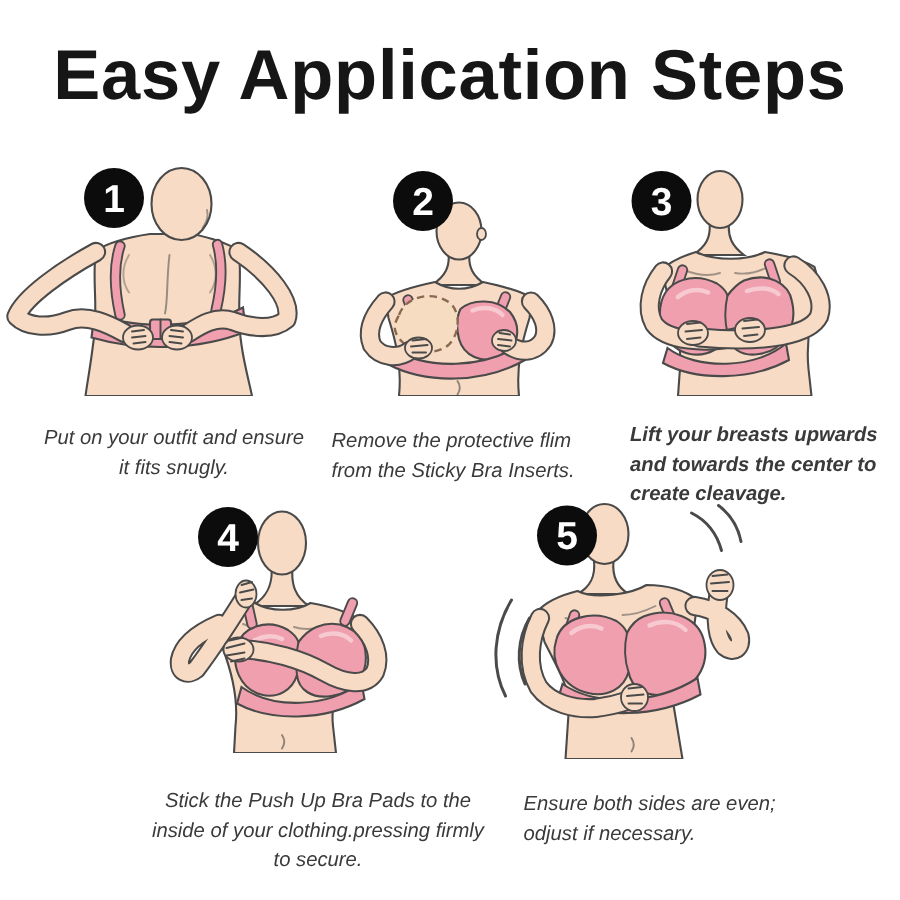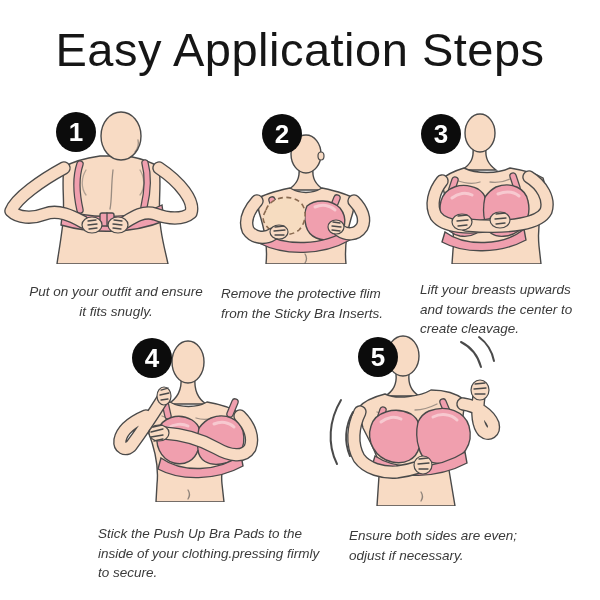--- a/index.html
+++ b/index.html
@@ -1,39 +1,39 @@
 <!DOCTYPE html>
 <html><head>
 <meta charset="utf-8">
 <style>
   html,body{margin:0;padding:0;background:#fff;}
   #canvas{position:relative;width:600px;height:600px;background:#ffffff;overflow:hidden;
           font-family:"Liberation Sans",sans-serif;}
   .title{position:absolute;top:22px;left:0;width:100%;margin:0;text-align:center;
-         font-size:47px;font-weight:400;letter-spacing:.5px;color:#161616;}
+         font-size:47px;font-weight:700;letter-spacing:.5px;color:#161616;}
   .step{position:absolute;}
   #step1{left:0;top:106px;width:200px;height:230px;}
   #step2{left:200px;top:106px;width:200px;height:230px;}
   #step3{left:400px;top:106px;width:200px;height:230px;}
   #step4{left:58px;top:334px;width:250px;height:250px;}
   #step5{left:315px;top:334px;width:260px;height:250px;}
   .illu{position:absolute;left:0;top:0;display:block;}
   .badge{position:absolute;width:40px;height:40px;border-radius:50%;background:#0c0c0c;
          color:#fff;display:flex;align-items:center;justify-content:center;
          font-size:26px;font-weight:700;z-index:2;}
   #step1 .badge{left:56px;top:6px;}
   #step2 .badge{left:62px;top:8px;}
   #step3 .badge{left:21px;top:8px;}
   #step4 .badge{left:74px;top:4px;}
   #step5 .badge{left:43px;top:3px;}
   .caption{position:absolute;font-style:italic;font-size:13.5px;line-height:1.45;color:#3a3a3a;margin:16px;}
   #step1 .caption{top:160px;left:10px;width:180px;text-align:center;}
   #step2 .caption{top:162px;left:5px;width:190px;}
-  #step3 .caption{top:158px;left:4px;width:175px;text-align:left;}
-  #step4 .caption{top:174px;left:24px;width:228px;text-align:left;}
+  #step3 .caption{top:158px;left:4px;width:175px;text-align:left;font-weight:bold;}
+  #step4 .caption{top:174px;left:24px;width:228px;text-align:center;}
   #step5 .caption{top:176px;left:18px;width:200px;text-align:left;}
   
   .sk{fill:#f8dbc4;stroke:#4a4a4a;stroke-width:1.4;}
   .br{fill:#f09fae;stroke:#4a4a4a;stroke-width:1.4;}
   .hd{fill:#f8dbc4;stroke:#4a4a4a;stroke-width:1.2;}
   .ins{fill:#f6dcc0;stroke:#8a6a50;stroke-width:1.6;stroke-dasharray:5 3.5;}
   .lo{fill:none;stroke:#4a4a4a;stroke-width:13.5;stroke-linecap:round;stroke-linejoin:round;}
   .ls{fill:none;stroke:#f8dbc4;stroke-width:10.8;stroke-linecap:round;stroke-linejoin:round;}
   .so{fill:none;stroke:#4a4a4a;stroke-width:7.5;stroke-linecap:round;}
   .ss{fill:none;stroke:#f09fae;stroke-width:5;stroke-linecap:round;}

